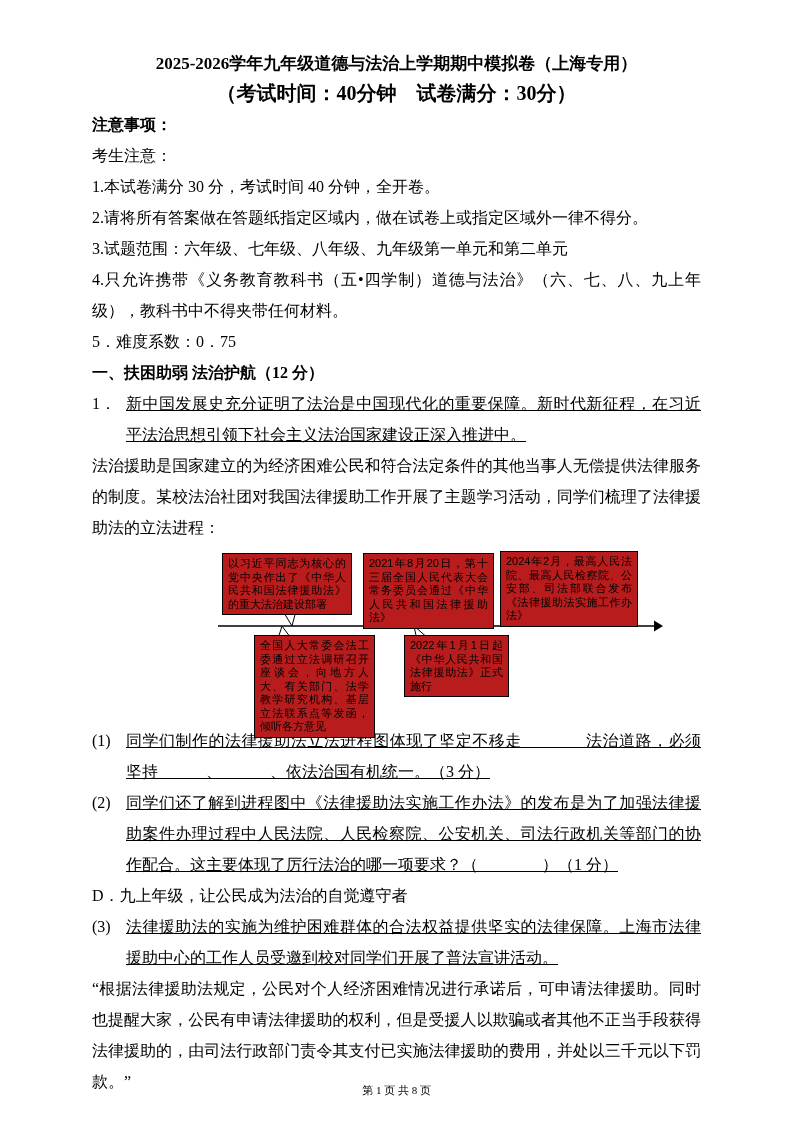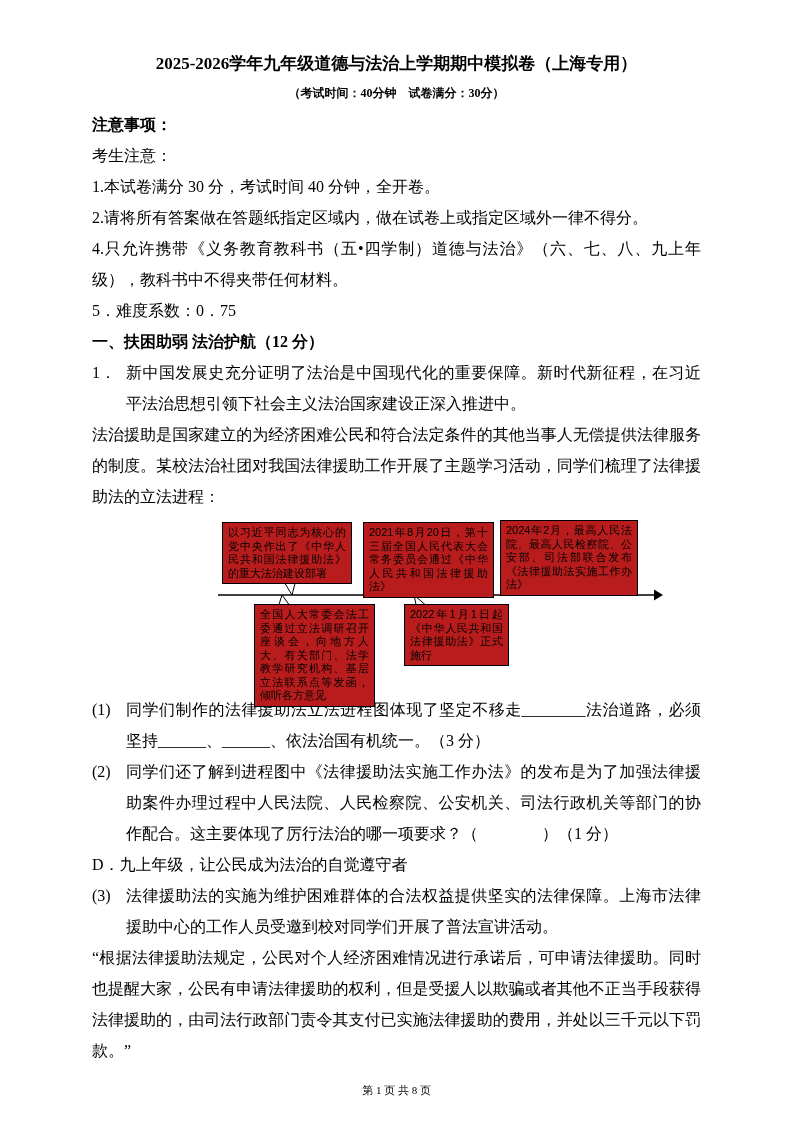--- a/index.html
+++ b/index.html
@@ -18,32 +18,32 @@
   }
   .title {
     text-align:center;
     font-weight:bold;
     font-size:17px;
     line-height:28px;
   }
   .subtitle {
     text-align:center;
     font-weight:bold;
-    font-size:12px;
+    font-size:20px;
     line-height:31px;
   }
   p.line {
     line-height:31px;
     text-align:justify;
   }
   .bold { font-weight:bold; }
   .section-heading { font-weight:bold; line-height:31px; }
   .qrow { display:flex; line-height:31px; }
   .qnum { flex:0 0 34px; }
-  .qtext { flex:1; text-align:justify; }
+  .qtext { flex:1; text-align:justify;text-decoration:underline; }
   .options-row { display:flex; line-height:31px; }
   .options-row .opt-left { width:342px; flex:0 0 342px; }
   .timeline {
     position:relative;
     width:445px;
     height:168px;
     margin:4px 0 10px 126px;
     font-family:"Liberation Sans","DejaVu Sans",sans-serif;
     font-size:11px;
     line-height:13.5px;
@@ -74,20 +74,21 @@
 
 <div class="page">
 
   <div class="title">2025-2026学年九年级道德与法治上学期期中模拟卷（上海专用）</div>
   <div class="subtitle">（考试时间：40分钟　试卷满分：30分）</div>
 
   <p class="line bold">注意事项：</p>
   <p class="line">考生注意：</p>
   <p class="line">1.本试卷满分 30 分，考试时间 40 分钟，全开卷。</p>
   <p class="line">2.请将所有答案做在答题纸指定区域内，做在试卷上或指定区域外一律不得分。</p>
+  <p class="line">3.试题范围：六年级、七年级、八年级、九年级第一单元和第二单元</p>
   <p class="line">4.只允许携带《义务教育教科书（五•四学制）道德与法治》（六、七、八、九上年级），教科书中不得夹带任何材料。</p>
   <p class="line">5．难度系数：0．75</p>
 
   <p class="line section-heading">一、扶困助弱 法治护航（12 分）</p>
 
   <div class="qrow">
     <span class="qnum">1．</span>
     <span class="qtext">新中国发展史充分证明了法治是中国现代化的重要保障。新时代新征程，在习近平法治思想引领下社会主义法治国家建设正深入推进中。</span>
   </div>
 

